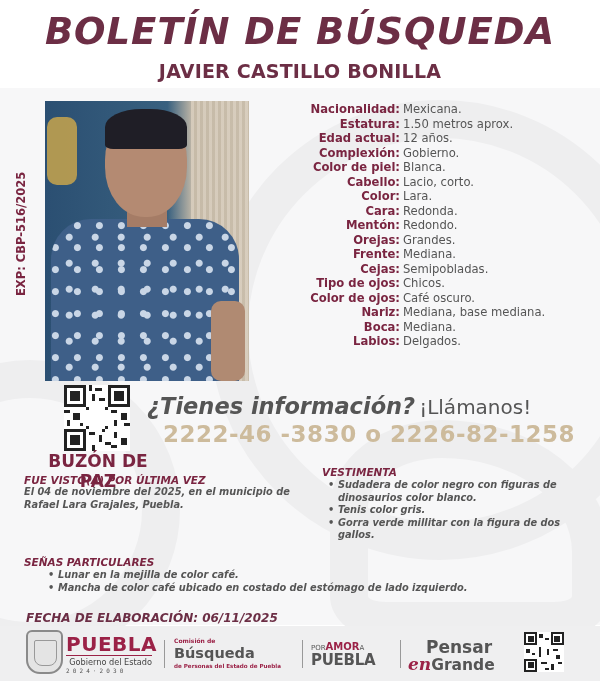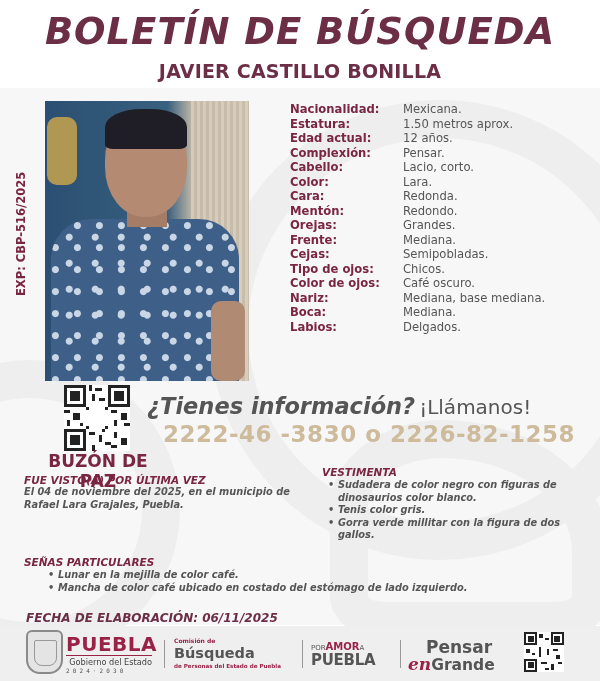--- a/index.html
+++ b/index.html
@@ -38,21 +38,21 @@
            background: #1f1e26; }
   .photo .neck { position: absolute; left: 82px; top: 104px; width: 40px; height: 22px; background: #a57c66; }
   .photo .shirt { position: absolute; left: 6px; top: 118px; width: 188px; height: 170px; border-radius: 40px 40px 0 0;
            background: radial-gradient(circle at 20% 30%, #c9d6e6 0 3px, transparent 4px) 0 0/22px 22px,
                        radial-gradient(circle at 70% 70%, #c9d6e6 0 3px, transparent 4px) 0 0/26px 26px,
                        #3e5f88; }
   .photo .arm { position: absolute; right: 4px; top: 200px; width: 34px; height: 80px; border-radius: 10px; background: #b08a72; }
 
   .attrs { position: absolute; left: 290px; top: 102px; width: 300px; }
   .attr { display: flex; height: 14.5px; line-height: 14.5px; font-size: 12px; white-space: nowrap; }
-  .attr .k { width: 110px; font-family: "DejaVu Sans", sans-serif; font-weight: bold;
+  .attr .k { width: 110px; text-align: right; font-family: "DejaVu Sans", sans-serif; font-weight: bold;
              color: #7a2541; font-size: 11.6px; }
   .attr .v { padding-left: 3px; font-family: "DejaVu Sans", sans-serif; color: #555; font-size: 11.6px; }
 
   .qr { position: absolute; width: 66px; height: 66px; background: #fff; }
   .qr-main { left: 64px; top: 385px; }
   .qr-foot { left: 524px; top: 632px; width: 40px; height: 40px; }
   .qr svg { width: 100%; height: 100%; display: block; }
 
   .buzon { position: absolute; left: 46px; top: 451px; width: 104px; text-align: center;
            font-family: "DejaVu Sans", sans-serif; font-weight: bold; font-size: 17px; color: #7a2541; }
@@ -135,21 +135,25 @@
     <div class="attr">
         <span class="k">Estatura:</span>
         <span class="v">1.50 metros aprox.</span>
       </div>
     <div class="attr">
         <span class="k">Edad actual:</span>
         <span class="v">12 años.</span>
       </div>
     <div class="attr">
         <span class="k">Complexión:</span>
-        <span class="v">Pensar.</span>
+        <span class="v">Gobierno.</span>
+      </div>
+    <div class="attr">
+        <span class="k">Color de piel:</span>
+        <span class="v">Blanca.</span>
       </div>
     <div class="attr">
         <span class="k">Cabello:</span>
         <span class="v">Lacio, corto.</span>
       </div>
     <div class="attr">
         <span class="k">Color:</span>
         <span class="v">Lara.</span>
       </div>
     <div class="attr">

